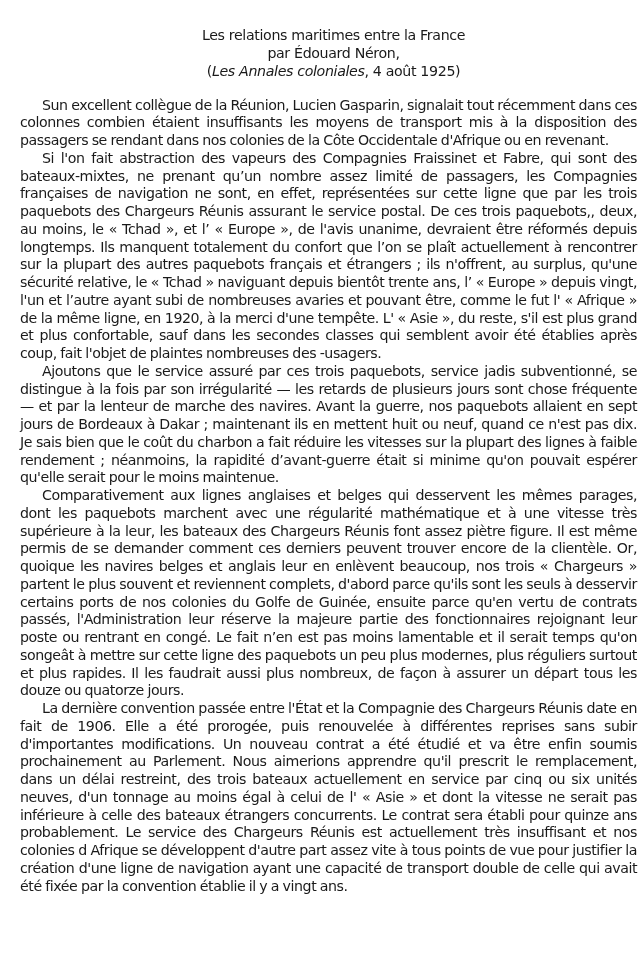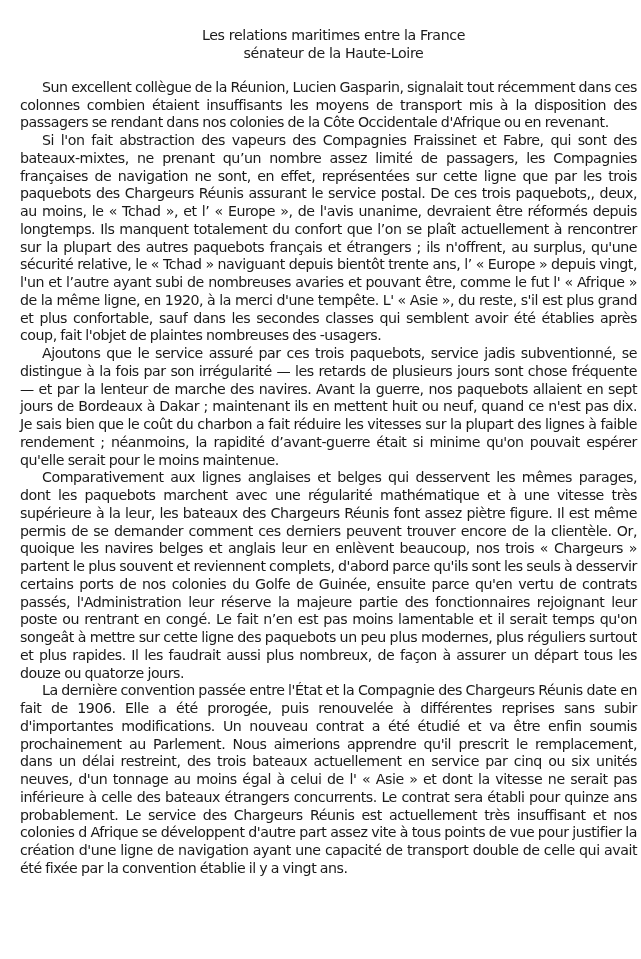--- a/index.html
+++ b/index.html
@@ -28,21 +28,22 @@
     word-spacing: -0.5px;
   }
   em { font-style: italic; }
 </style>
 </head>
 <body>
 
 <div class="page">
   <div class="header">
     <div>Les relations maritimes entre la France</div>
-    <div>sénateur de la Haute-Loire</div>
+    <div>par Édouard Néron,</div>
+    <div><span>(</span><em>Les Annales coloniales</em><span>, 4 août 1925)</span></div>
   </div>
 
   <div class="body">
     <p>Sun excellent collègue de la Réunion, Lucien Gasparin, signalait tout récemment dans ces colonnes combien étaient insuffisants les moyens de transport mis à la disposition des passagers se rendant dans nos colonies de la Côte Occidentale d'Afrique ou en revenant.</p>
     <p>Si l'on fait abstraction des vapeurs des Compagnies Fraissinet et Fabre, qui sont des bateaux-mixtes, ne prenant qu’un nombre assez limité de passagers, les Compagnies françaises de navigation ne sont, en effet, représentées sur cette ligne que par les trois paquebots des Chargeurs Réunis assurant le service postal. De ces trois paquebots,, deux, au moins, le «  Tchad  », et l’ «  Europe  », de l'avis unanime, devraient être réformés depuis longtemps. Ils manquent totalement du confort que l’on se plaît actuellement à rencontrer sur la plupart des autres paquebots français et étrangers  ; ils n'offrent, au surplus, qu'une sécurité relative, le «  Tchad  » naviguant depuis bientôt trente ans, l’ « Europe » depuis vingt, l'un et l’autre ayant subi de nombreuses avaries et pouvant être, comme le fut l' «  Afrique  » de la même ligne, en 1920, à la merci d'une tempête. L' « Asie », du reste, s'il est plus grand et plus confortable, sauf dans les secondes classes qui semblent avoir été établies après coup, fait l'objet de plaintes nombreuses des -usagers.</p>
     <p>Ajoutons que le service assuré par ces trois paquebots, service jadis subventionné, se distingue à la fois par son irrégularité — les retards de plusieurs jours sont chose fréquente — et par la lenteur de marche des navires. Avant la guerre, nos paquebots allaient en sept jours de Bordeaux à Dakar  ; maintenant ils en mettent huit ou neuf, quand ce n'est pas dix. Je sais bien que le coût du charbon a fait réduire les vitesses sur la plupart des lignes à faible rendement  ; néanmoins, la rapidité d’avant-guerre était si minime qu'on pouvait espérer qu'elle serait pour le moins maintenue.</p>
     <p>Comparativement aux lignes anglaises et belges qui desservent les mêmes parages, dont les paquebots marchent avec une régularité mathématique et à une vitesse très supérieure à la leur, les bateaux des Chargeurs Réunis font assez piètre figure. Il est même permis de se demander comment ces derniers peuvent trouver encore de la clientèle. Or, quoique les navires belges et anglais leur en enlèvent beaucoup, nos trois « Chargeurs » partent le plus souvent et reviennent complets, d'abord parce qu'ils sont les seuls à desservir certains ports de nos colonies du Golfe de Guinée, ensuite parce qu'en vertu de contrats passés, l'Administration leur réserve la majeure partie des fonctionnaires rejoignant leur poste ou rentrant en congé. Le fait n’en est pas moins lamentable et il serait temps qu'on songeât à mettre sur cette ligne des paquebots un peu plus modernes, plus réguliers surtout et plus rapides. Il les faudrait aussi plus nombreux, de façon à assurer un départ tous les douze ou quatorze jours.</p>
     <p>La dernière convention passée entre l'État et la Compagnie des Chargeurs Réunis date en fait de 1906. Elle a été prorogée, puis renouvelée à différentes reprises sans subir d'importantes modifications. Un nouveau contrat a été étudié et va être enfin soumis prochainement au Parlement. Nous aimerions apprendre qu'il prescrit le remplacement, dans un délai restreint, des trois bateaux actuellement en service par cinq ou six unités neuves, d'un tonnage au moins égal à celui de l' «  Asie  » et dont la vitesse ne serait pas inférieure à celle des bateaux étrangers concurrents. Le contrat sera établi pour quinze ans probablement. Le service des Chargeurs Réunis est actuellement très insuffisant et nos colonies d Afrique se développent d'autre part assez vite à tous points de vue pour justifier la création d'une ligne de navigation ayant une capacité de transport double de celle qui avait été fixée par la convention établie il y a vingt ans.</p>
   </div>
 </div>

